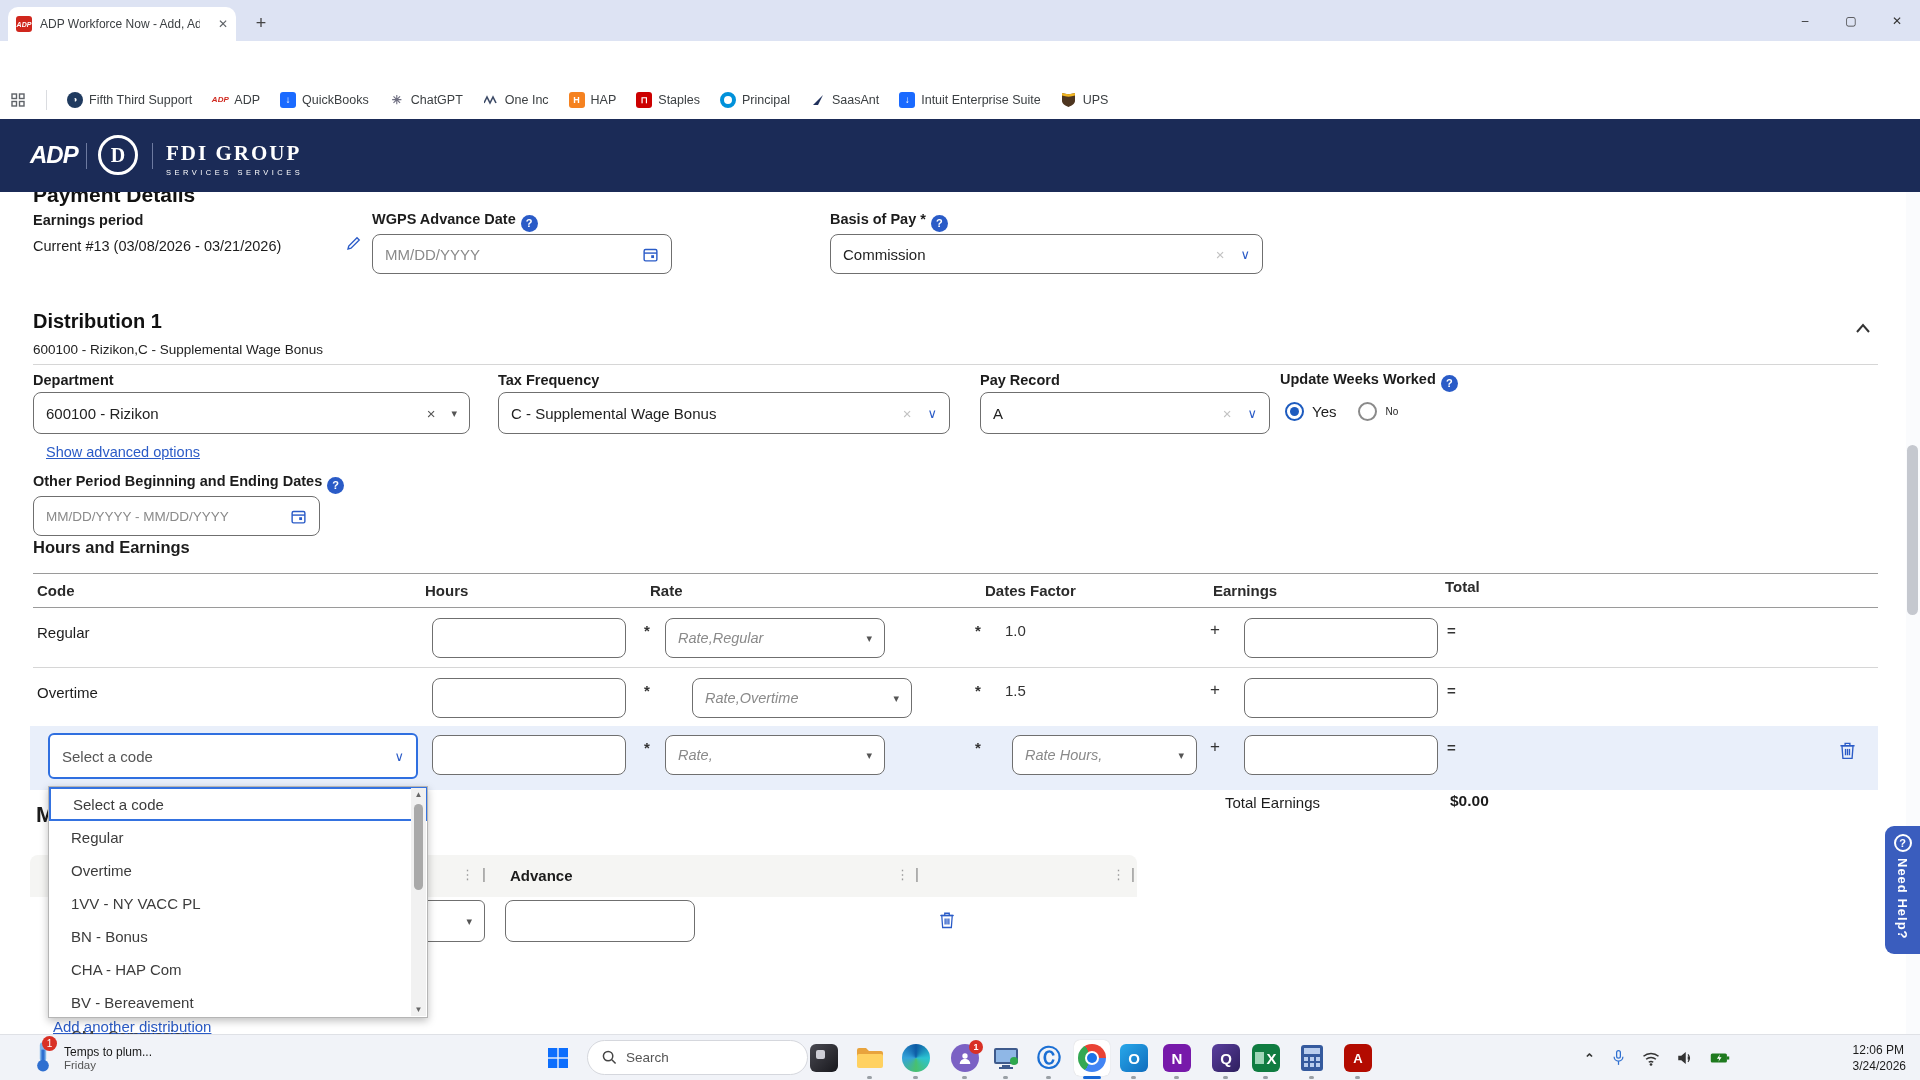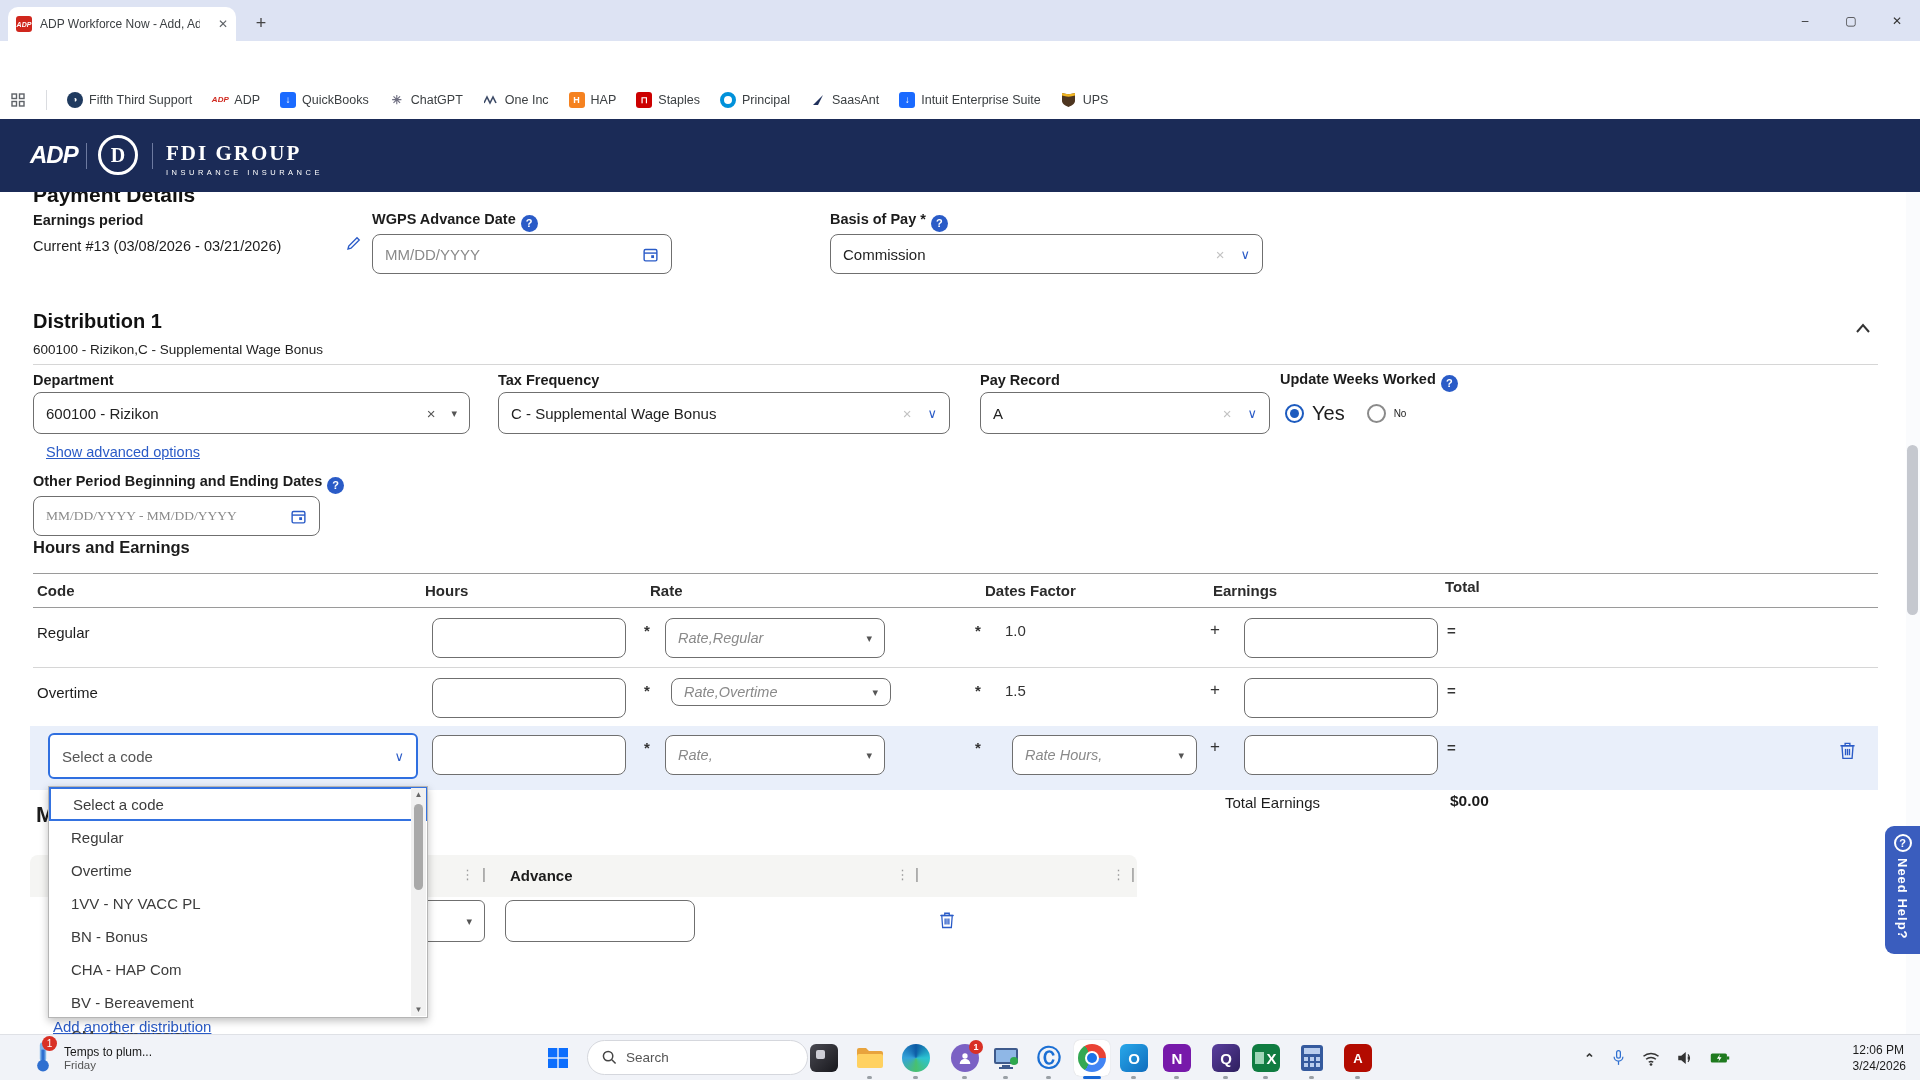--- a/index.html
+++ b/index.html
@@ -219,21 +219,21 @@
     </span>
 </div>
 
 <div id="adphdr">
   <div class="adplogo">ADP</div>
   <div class="hsep" style="left:86px"></div>
   <div class="fdicirc">D</div>
   <div class="hsep" style="left:152px"></div>
   <div class="brand">
     <div class="b1">FDI GROUP</div>
-    <div class="b2">INSURANCE INSURANCE</div>
+    <div class="b2">SERVICES SERVICES</div>
   </div>
   <div class="hsearch">
     <svg width="20" height="20" viewBox="0 0 24 24">
         <circle cx="10" cy="11" r="6.5" fill="none" stroke="#1b2b57" stroke-width="2"></circle>
         <line x1="15" y1="16" x2="20" y2="21" stroke="#1b2b57" stroke-width="2"></line>
         <path d="M18 3l1 2.2L21.2 6 19 7l-1 2.2L17 7l-2.2-1L17 5.2z" fill="#1b2b57"></path>
       </svg>
     <span class="ph" style="font-style:normal">Search for anything</span>
     <svg width="18" height="18" viewBox="0 0 24 24">
         <rect x="9" y="3" width="6" height="11" rx="3" fill="#2a5bc7"></rect>
@@ -357,30 +357,30 @@
     <span class="xclr">×</span>
     <span style="color:#2a5bc7;font-size:13px">∨</span>
   </div>
   <div class="ipt" style="left:980px;top:200px;width:290px;height:42px">
     <span class="selval">A</span>
     <span class="xclr">×</span>
     <span style="color:#2a5bc7;font-size:13px">∨</span>
   </div>
   <div class="abs f" style="left:1285px;top:210px;gap:8px">
     <span class="radio on"></span>
-    <span style="font-size:20px">Yes</span>
+    <span style="font-size:15px">Yes</span>
     <span class="radio" style="margin-left:14px"></span>
     <span style="font-size:10px">No</span>
   </div>
 
   <div class="abs link" style="left:46px;top:252px">Show advanced options</div>
 
   <div class="abs" style="left:33px;top:280px"><span class="lbl">Other Period Beginning and Ending Dates</span><span class="help">?</span></div>
   <div class="ipt" style="left:33px;top:304px;width:287px;height:40px">
-    <input style="font-size: 13.5px; font-family: Liberation Serif, serif;" placeholder="MM/DD/YYYY - MM/DD/YYYY">
+    <input style="font-size: 13.5px;" placeholder="MM/DD/YYYY - MM/DD/YYYY">
     <svg width="17" height="17" viewBox="0 0 24 24">
         <rect x="3" y="5" width="18" height="16" rx="2" fill="none" stroke="#2a5bc7" stroke-width="2"></rect>
         <line x1="3" y1="10" x2="21" y2="10" stroke="#2a5bc7" stroke-width="2"></line>
         <rect x="13" y="13" width="4" height="4" fill="#2a5bc7"></rect>
       </svg>
   </div>
 
   <div class="abs" style="left:33px;top:346px;font-weight:bold;font-size:16.5px">Hours and Earnings</div>
   <div class="hdiv" style="left:33px;top:381px;width:1845px;background:#9a9a9a"></div>
   <div class="hdrcell" style="left:37px;top:390px">Code</div>
@@ -407,21 +407,21 @@
       <input style="">
     </div>
   <div class="sym" style="left:1447px;top:430px;font-weight:bold">=</div>
   <div class="hdiv" style="left:33px;top:475px;width:1845px"></div>
 
   <div class="abs" style="left:37px;top:492px;font-size:15px">Overtime</div>
   <div class="ipt" style="left:432px;top:486px;width:194px;height:40px">
       <input style="">
     </div>
   <div class="sym" style="left:644px;top:490px;font-weight:bold">*</div>
-  <div class="ipt" style="left:671px;top:486px;width:220px;height:28px">
+  <div class="ipt" style="left:692px;top:486px;width:220px;height:40px">
       <span class="ph">Rate,Overtime</span>
       <span class="caret">▾</span>
     </div>
   <div class="sym" style="left:975px;top:490px;font-weight:bold">*</div>
   <div class="sym" style="left:1005px;top:490px">1.5</div>
   <div class="sym" style="left:1210px;top:488px;font-size:17px">+</div>
   <div class="ipt" style="left:1244px;top:486px;width:194px;height:40px">
       <input style="">
     </div>
   <div class="sym" style="left:1447px;top:490px;font-weight:bold">=</div>

